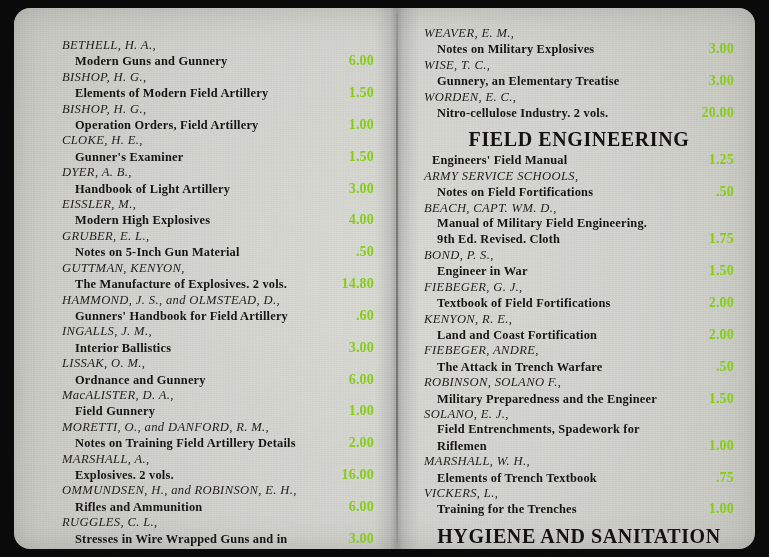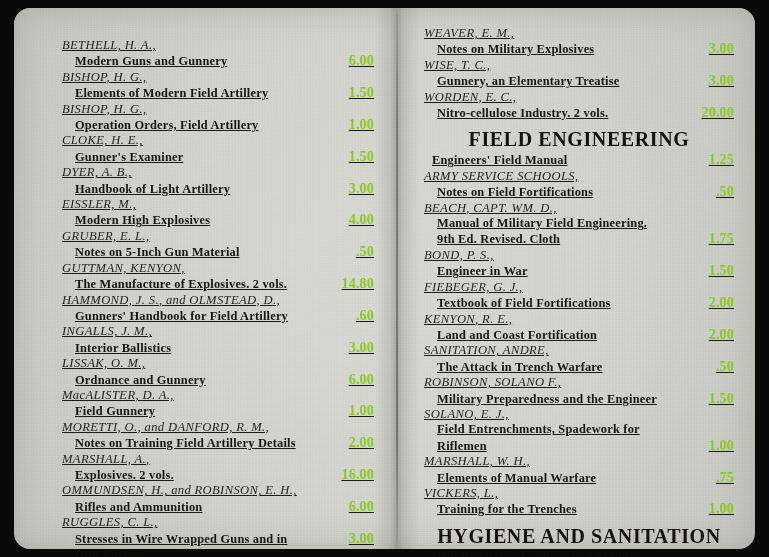--- a/index.html
+++ b/index.html
@@ -82,21 +82,20 @@
     top: 0;
     color: #14110e;
   }
   .page-left  { left: 62px;  width: 312px; }
   .page-right { left: 424px; width: 310px; }
 
   
   .entry {
     position: relative;
     margin: 0;
-    text-decoration: underline;
   }
   .author {
     font-style: italic;
     font-size: 12.6px;
     line-height: 15.4px;
     letter-spacing: 0.35px;
     white-space: nowrap;
     color: #191613;
   }
   .title-row {
@@ -367,21 +366,21 @@
       </div>
       <div class="entry">
         <div class="author">KENYON, R. E.,</div>
         <div class="title-row">
           <span class="title">Land and Coast Fortification</span>
           <span class="dots"></span>
           <span class="price">2.00</span>
         </div>
       </div>
       <div class="entry">
-        <div class="author">SANITATION, ANDRE,</div>
+        <div class="author">FIEBEGER, ANDRE,</div>
         <div class="title-row">
           <span class="title">The Attack in Trench Warfare</span>
           <span class="dots"></span>
           <span class="price">.50</span>
         </div>
       </div>
       <div class="entry">
         <div class="author">ROBINSON, SOLANO F.,</div>
         <div class="title-row">
           <span class="title">Military Preparedness and the Engineer</span>
@@ -397,21 +396,21 @@
         </div>
         <div class="title-row">
           <span class="title">Riflemen</span>
           <span class="dots"></span>
           <span class="price">1.00</span>
         </div>
       </div>
       <div class="entry">
         <div class="author">MARSHALL, W. H.,</div>
         <div class="title-row">
-          <span class="title">Elements of Manual Warfare</span>
+          <span class="title">Elements of Trench Textbook</span>
           <span class="dots"></span>
           <span class="price">.75</span>
         </div>
       </div>
       <div class="entry">
         <div class="author">VICKERS, L.,</div>
         <div class="title-row">
           <span class="title">Training for the Trenches</span>
           <span class="dots"></span>
           <span class="price">1.00</span>

